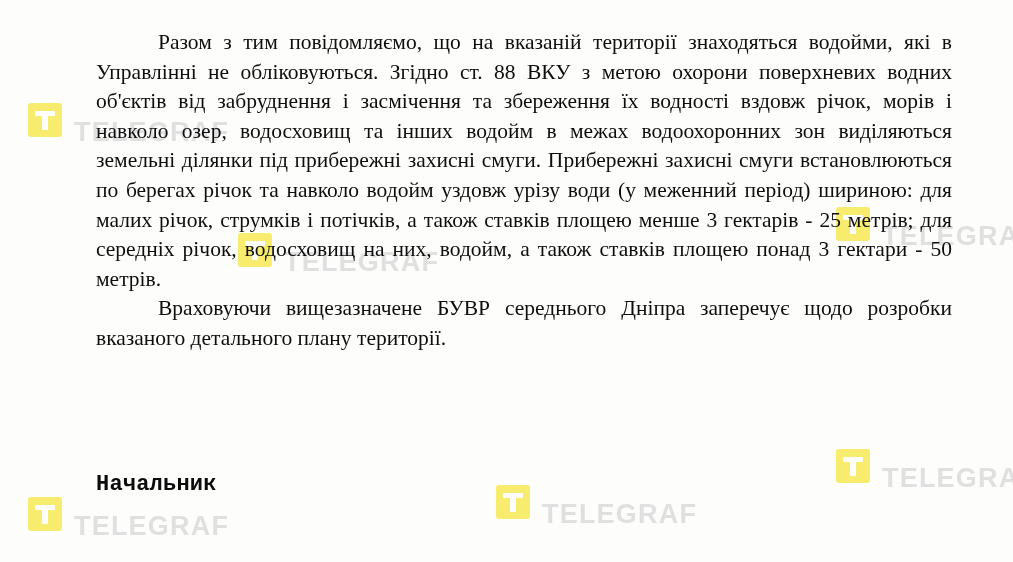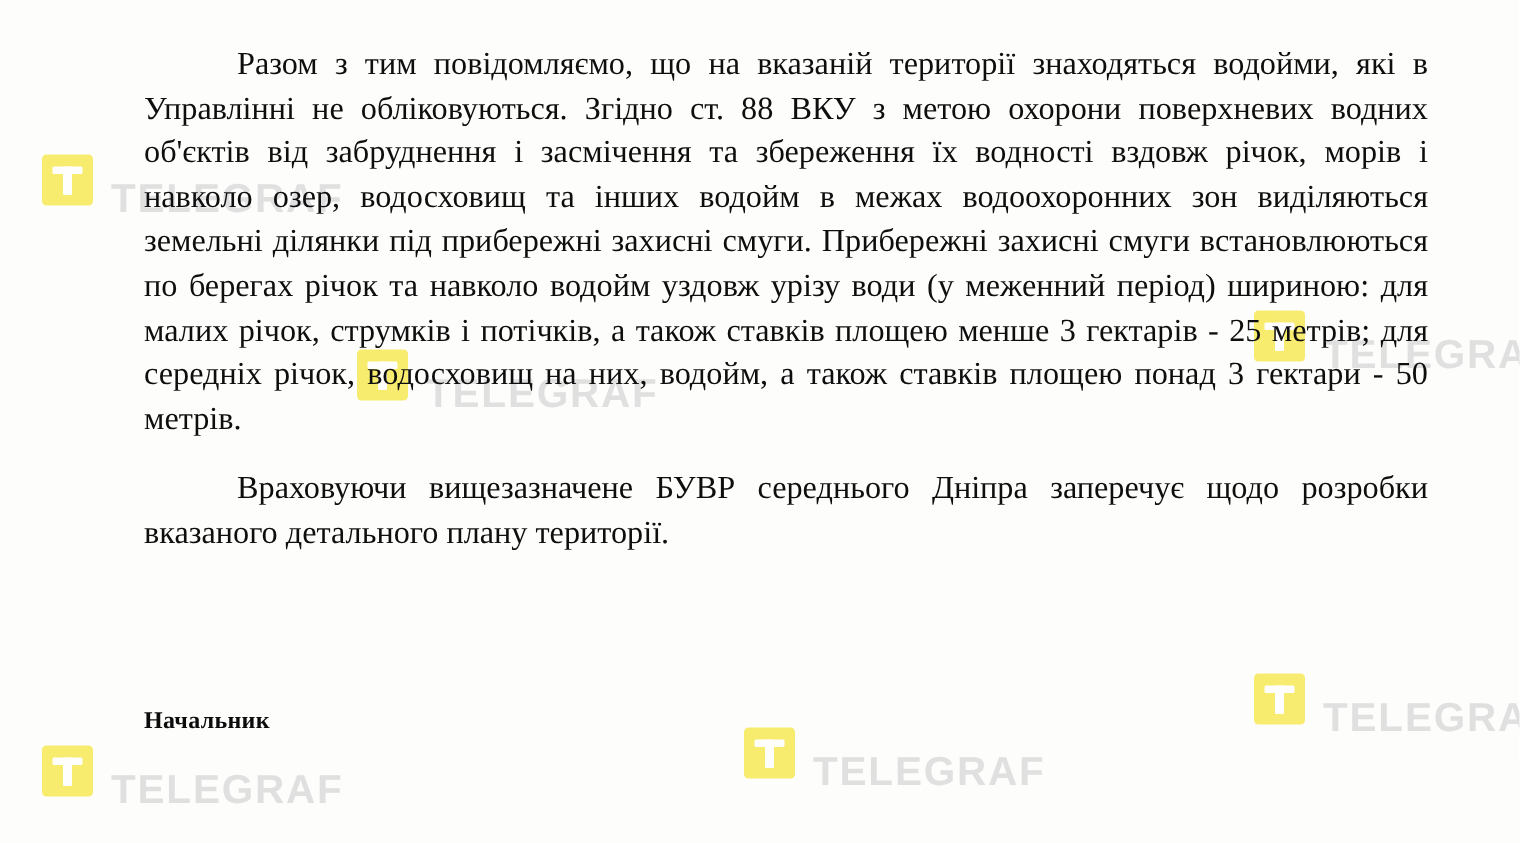--- a/index.html
+++ b/index.html
@@ -34,35 +34,35 @@
     text-align: justify;
     text-justify: inter-word;
     z-index: 3;
   }
   .doc-body p {
     margin: 0;
     text-indent: 62px;
     text-align: justify;
   }
   .doc-body p.second {
-    margin-top: 17px;
+    margin-top: 0px;
   }
 
   
   .sign-row {
     position: absolute;
     left: 96px;
     top: 472px;
     width: 856px;
     display: flex;
     justify-content: space-between;
     align-items: center;
-    font-family: Liberation Serif, serif;
+    font-family: Liberation Mono, monospace;
     font-weight: bold;
-    font-size: 16px;
+    font-size: 22px;
     color: #0c0c0c;
     z-index: 3;
   }
   .sign-left { letter-spacing: 0.2px; }
   .sign-right { letter-spacing: 0.2px; }
 
   
   .wm {
     position: absolute;
     display: flex;

